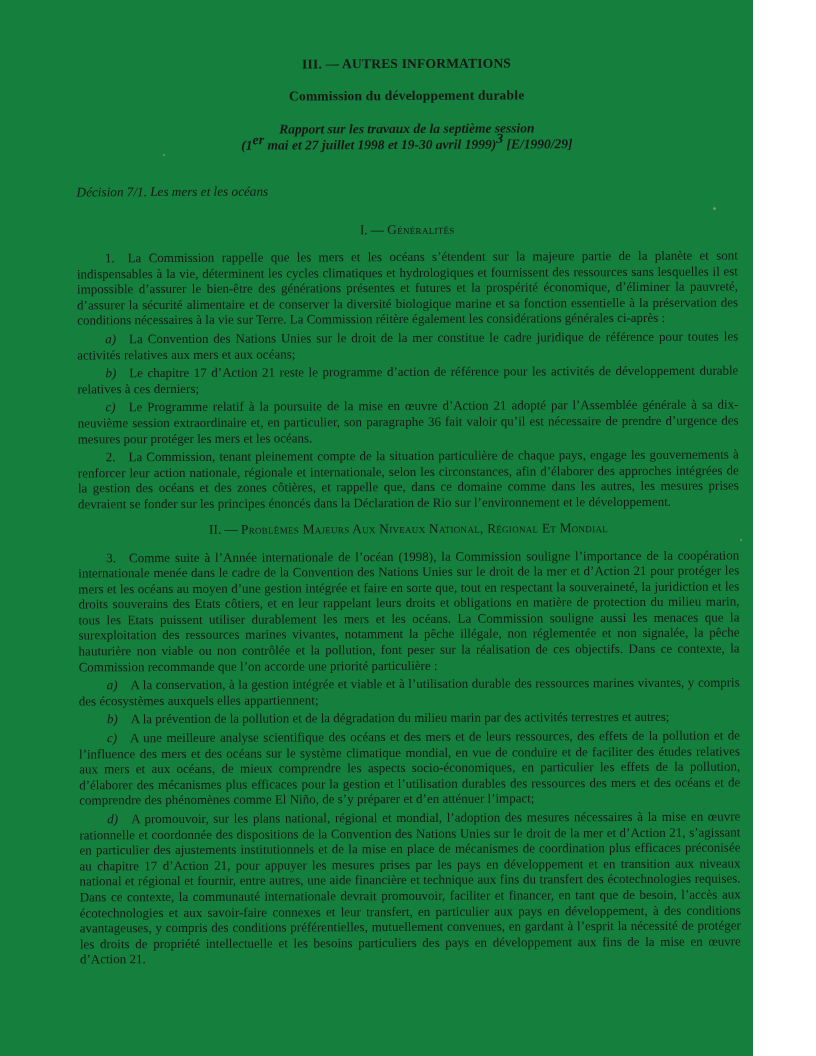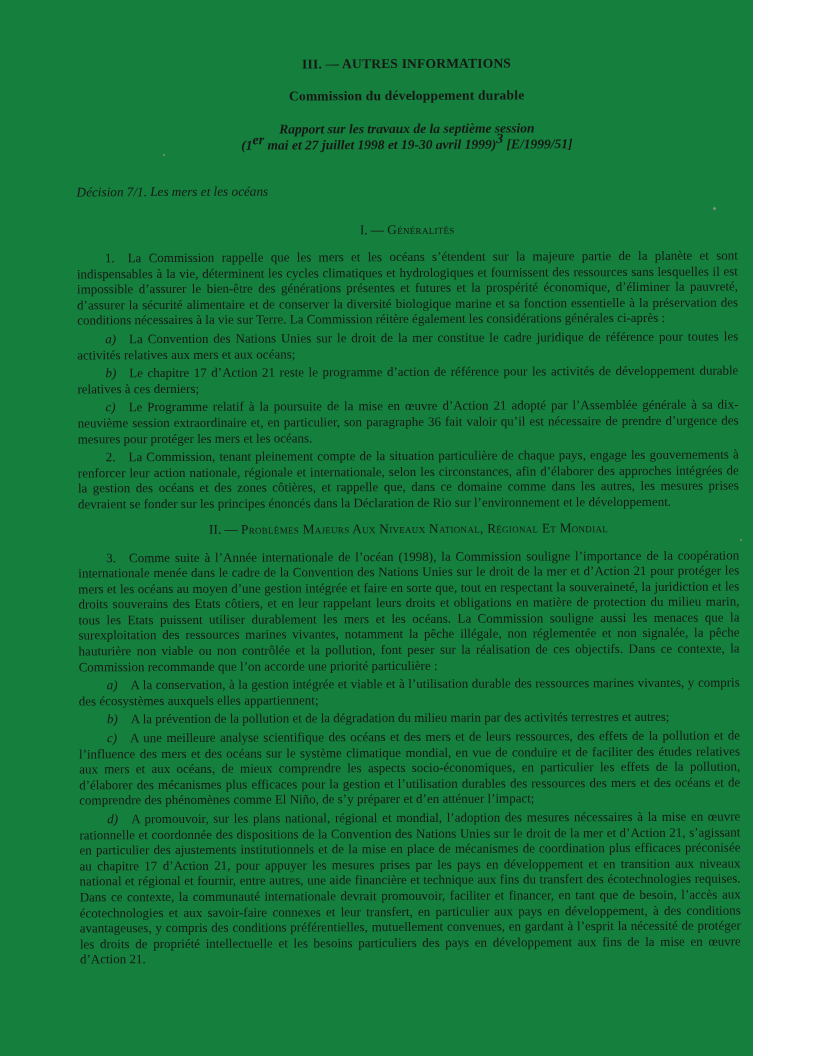--- a/index.html
+++ b/index.html
@@ -84,21 +84,21 @@
 
 <div class="page">
   <div class="content">
 
     <div class="center doc-head part-title">III. — AUTRES INFORMATIONS</div>
 
     <div class="center doc-head commission">Commission du développement durable</div>
 
     <div class="center report">
       <div>Rapport sur les travaux de la septième session</div>
-      <div><span>(1</span><sup>er</sup><span> mai et 27 juillet 1998 et 19-30 avril 1999)</span><sup>3</sup><span> [E/1999/51]</span></div>
+      <div><span>(1</span><sup>er</sup><span> mai et 27 juillet 1998 et 19-30 avril 1999)</span><sup>3</sup><span> [E/1990/29]</span></div>
     </div>
 
     <div class="decision">Décision 7/1. Les mers et les océans</div>
 
     <div class="section-heading heading-1"><span>I. — </span><span class="sc">Généralités</span></div>
 
     <p class="body"><span class="lbl">1.</span><span>La Commission rappelle que les mers et les océans s’étendent sur la majeure partie de la planète et sont indispensables à la vie, déterminent les cycles climatiques et hydrologiques et fournissent des ressources sans lesquelles il est impossible d’assurer le bien-être des générations présentes et futures et la prospérité économique, d’éliminer la pauvreté, d’assurer la sécurité alimentaire et de conserver la diversité biologique marine et sa fonction essentielle à la préservation des conditions nécessaires à la vie sur Terre. La Commission réitère également les considérations générales ci-après :</span></p>
 
     <p class="body"><span class="lbl it">a)</span><span>La Convention des Nations Unies sur le droit de la mer constitue le cadre juridique de référence pour toutes les activités relatives aux mers et aux océans;</span></p>
 

